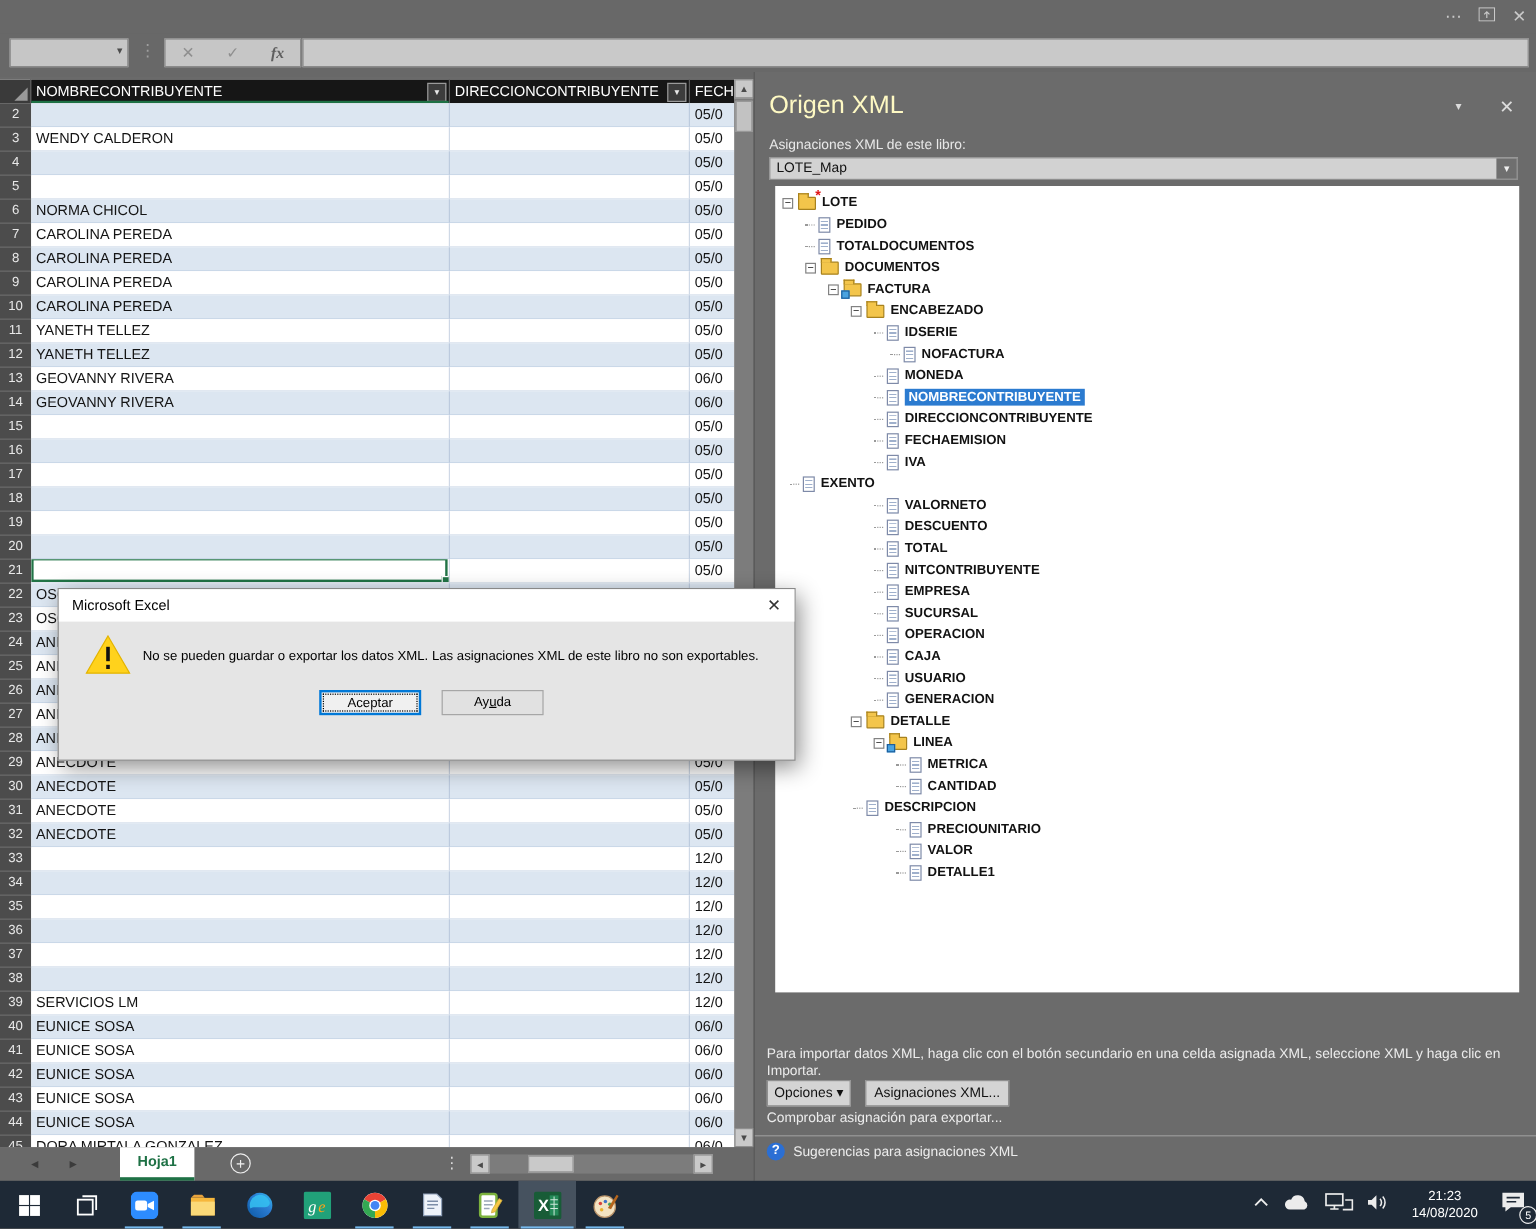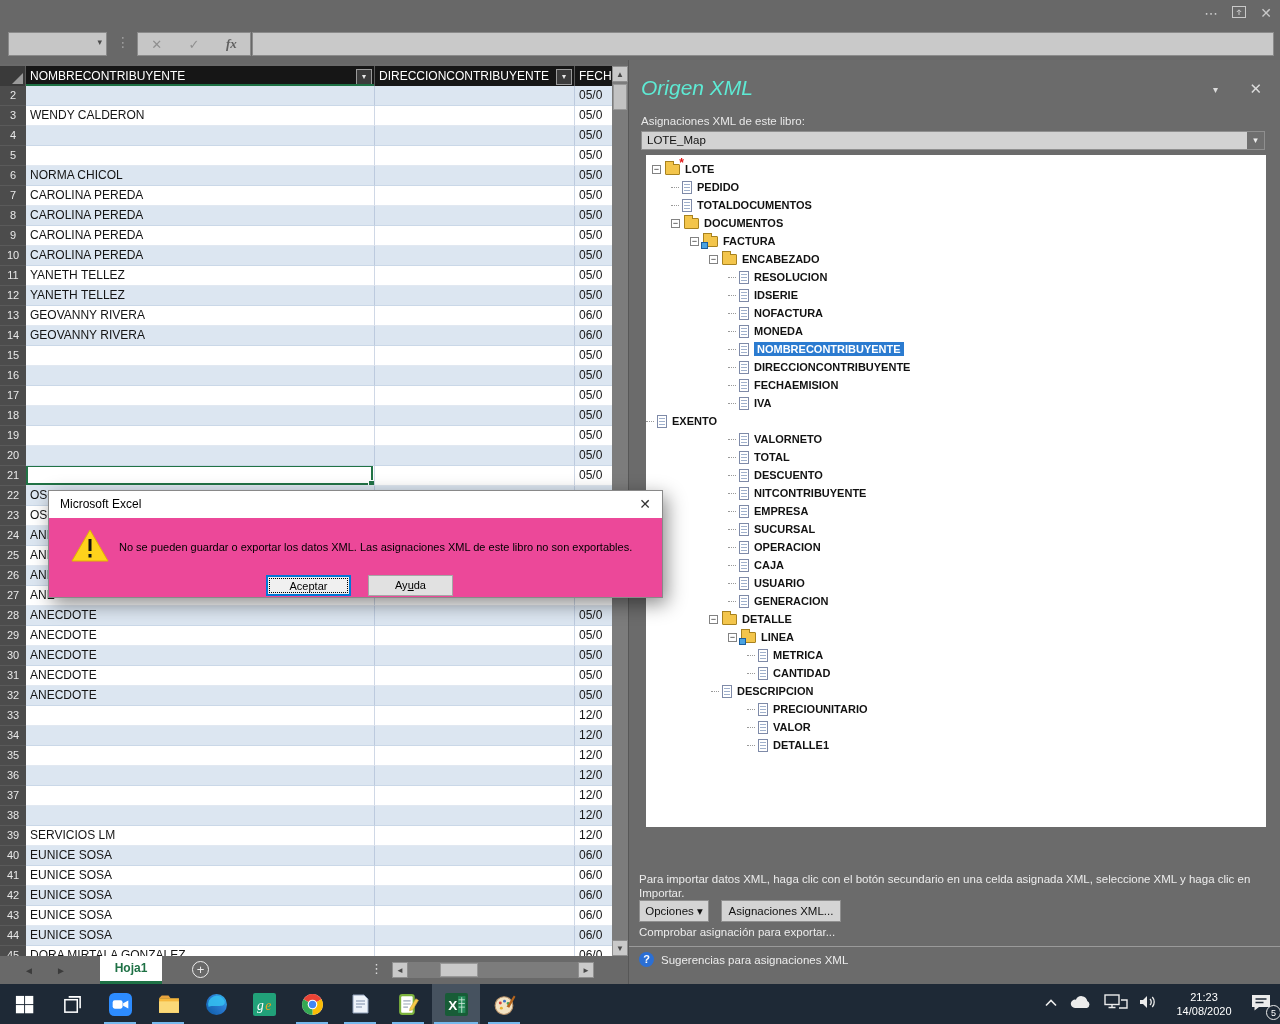--- a/index.html
+++ b/index.html
@@ -59,21 +59,21 @@
        border-bottom:3px solid #1e7145;color:#1e7145;font-weight:bold;font-size:12px;
        text-align:center;line-height:25px;}
   .add-sheet{position:absolute;left:192px;top:5px;width:17px;height:17px;border:1.5px solid #ededed;
        border-radius:50%;color:#ededed;font-size:13px;line-height:16px;text-align:center;box-sizing:border-box;}
   .tab-dots{position:absolute;left:370px;top:5px;color:#d9d9d9;font-size:13px;}
   .hscroll{position:absolute;left:392px;top:6px;width:202px;height:16px;background:#7c7c7c;}
   .hthumb{position:absolute;left:48px;top:1px;width:38px;height:14px;background:#c9c9c9;border:1px solid #989898;box-sizing:border-box;}
   
   .xml-panel{position:absolute;left:628px;top:60px;width:652px;height:924px;background:#6b6b6b;
        border-left:1px solid #575757;box-sizing:border-box;}
-  .xp-title{position:absolute;left:12px;top:16px;font-size:21px;font-weight:300;color:#5eead4;font-style:italic;}
+  .xp-title{position:absolute;left:12px;top:16px;font-size:21px;font-weight:300;color:#fef9c3;}
   .xp-menu{position:absolute;right:62px;top:24px;color:#dcdcdc;font-size:10px;}
   .xp-close{position:absolute;right:18px;top:20px;color:#dcdcdc;font-size:15px;}
   .xp-label{position:absolute;left:12px;top:55px;font-size:11.5px;color:#e8e8e8;}
   .xp-select{position:absolute;left:12px;top:71px;width:624px;height:19px;background:#d2d2d2;
        border:1px solid #8f8f8f;box-sizing:border-box;font-size:11.5px;color:#111;
        line-height:17px;padding-left:5px;}
   .xp-select .dd{position:absolute;right:0;top:0;width:17px;height:17px;background:#6f6f6f;
        color:#efefef;font-size:9px;text-align:center;line-height:17px;}
   .tree{position:absolute;left:17px;top:95px;width:620px;height:672px;background:#fff;
        overflow:hidden;padding-top:5px;box-sizing:border-box;}
@@ -96,21 +96,21 @@
   .xp-help{position:absolute;left:10px;width:622px;font-size:11.5px;color:#ececec;line-height:14px;}
   .xp-btn{position:absolute;height:22px;background:#d4d4d4;border:1px solid #8f8f8f;
        font-size:11.5px;color:#111;line-height:20px;text-align:center;box-sizing:border-box;}
   .xp-link{position:absolute;left:10px;top:866px;font-size:11.5px;color:#ececec;}
   .xp-sep{position:absolute;left:0;top:886px;width:652px;border-top:1px solid #9a9a9a;}
   .xp-tips{position:absolute;left:10px;top:892px;display:flex;align-items:center;gap:7px;
        font-size:11.5px;color:#ececec;}
   .q-icon{width:15px;height:15px;background:#2b6fd4;border-radius:50%;color:#fff;font-size:11px;
        font-weight:bold;text-align:center;line-height:15px;}
   
-  .dialog{position:absolute;left:48px;top:490px;width:615px;height:108px;background:#ec4899;
+  .dialog{position:absolute;left:48px;top:490px;width:615px;height:144px;background:#e5e5e5;
        border:1px solid #898989;box-shadow:4px 6px 18px rgba(0,0,0,.45);z-index:10;box-sizing:border-box;}
   .dlg-title{position:absolute;left:0;top:0;width:100%;height:27px;background:#fff;}
   .dlg-title-text{position:absolute;left:11px;top:6px;font-size:12px;color:#000;}
   .dlg-close{position:absolute;right:11px;top:5px;font-size:14px;color:#333;}
   .dlg-icon{position:absolute;left:22px;top:38px;}
   .dlg-msg{position:absolute;left:70px;top:50px;font-size:11px;color:#000;white-space:nowrap;}
   .dlg-btn{position:absolute;top:84px;width:85px;height:21px;font-size:11px;text-align:center;
        line-height:19px;box-sizing:border-box;}
   .dlg-btn.primary{left:217px;background:#f0f0f0;border:2px solid #0078d7;outline:1px dotted #000;outline-offset:-4px;}
   .dlg-btn.secondary{left:319px;background:#e1e1e1;border:1px solid #a6a6a6;}
@@ -508,28 +508,23 @@
           <span class="t-label">FACTURA</span>
         </div>
         <div class="t-item" style="padding-left: 63px;">
           <span class="t-exp">−</span>
           <span class="t-folder"></span>
           <span class="t-label">ENCABEZADO</span>
         </div>
         <div class="t-item" style="padding-left: 82px;">
           <span class="t-dots"></span>
           <span class="t-leaf"></span>
-          <span class="t-label">RESOLUCION</span>
-        </div>
-        <div class="t-item" style="padding-left: 82px;">
-          <span class="t-dots"></span>
-          <span class="t-leaf"></span>
           <span class="t-label">IDSERIE</span>
         </div>
-        <div class="t-item" style="padding-left: 82px;">
+        <div class="t-item" style="padding-left: 64px; margin-left: 32px;">
           <span class="t-dots"></span>
           <span class="t-leaf"></span>
           <span class="t-label">NOFACTURA</span>
         </div>
         <div class="t-item" style="padding-left: 82px;">
           <span class="t-dots"></span>
           <span class="t-leaf"></span>
           <span class="t-label">MONEDA</span>
         </div>
         <div class="t-item" style="padding-left: 82px;">
@@ -545,39 +540,39 @@
         <div class="t-item" style="padding-left: 82px;">
           <span class="t-dots"></span>
           <span class="t-leaf"></span>
           <span class="t-label">FECHAEMISION</span>
         </div>
         <div class="t-item" style="padding-left: 82px;">
           <span class="t-dots"></span>
           <span class="t-leaf"></span>
           <span class="t-label">IVA</span>
         </div>
-        <div class="t-item" style="">
+        <div class="t-item" style=" margin-left: 12px;">
           <span class="t-dots"></span>
           <span class="t-leaf"></span>
           <span class="t-label">EXENTO</span>
         </div>
         <div class="t-item" style="padding-left: 82px;">
           <span class="t-dots"></span>
           <span class="t-leaf"></span>
           <span class="t-label">VALORNETO</span>
         </div>
         <div class="t-item" style="padding-left: 82px;">
           <span class="t-dots"></span>
           <span class="t-leaf"></span>
+          <span class="t-label">DESCUENTO</span>
+        </div>
+        <div class="t-item" style="padding-left: 82px;">
+          <span class="t-dots"></span>
+          <span class="t-leaf"></span>
           <span class="t-label">TOTAL</span>
-        </div>
-        <div class="t-item" style="padding-left: 82px;">
-          <span class="t-dots"></span>
-          <span class="t-leaf"></span>
-          <span class="t-label">DESCUENTO</span>
         </div>
         <div class="t-item" style="padding-left: 82px;">
           <span class="t-dots"></span>
           <span class="t-leaf"></span>
           <span class="t-label">NITCONTRIBUYENTE</span>
         </div>
         <div class="t-item" style="padding-left: 82px;">
           <span class="t-dots"></span>
           <span class="t-leaf"></span>
           <span class="t-label">EMPRESA</span>

